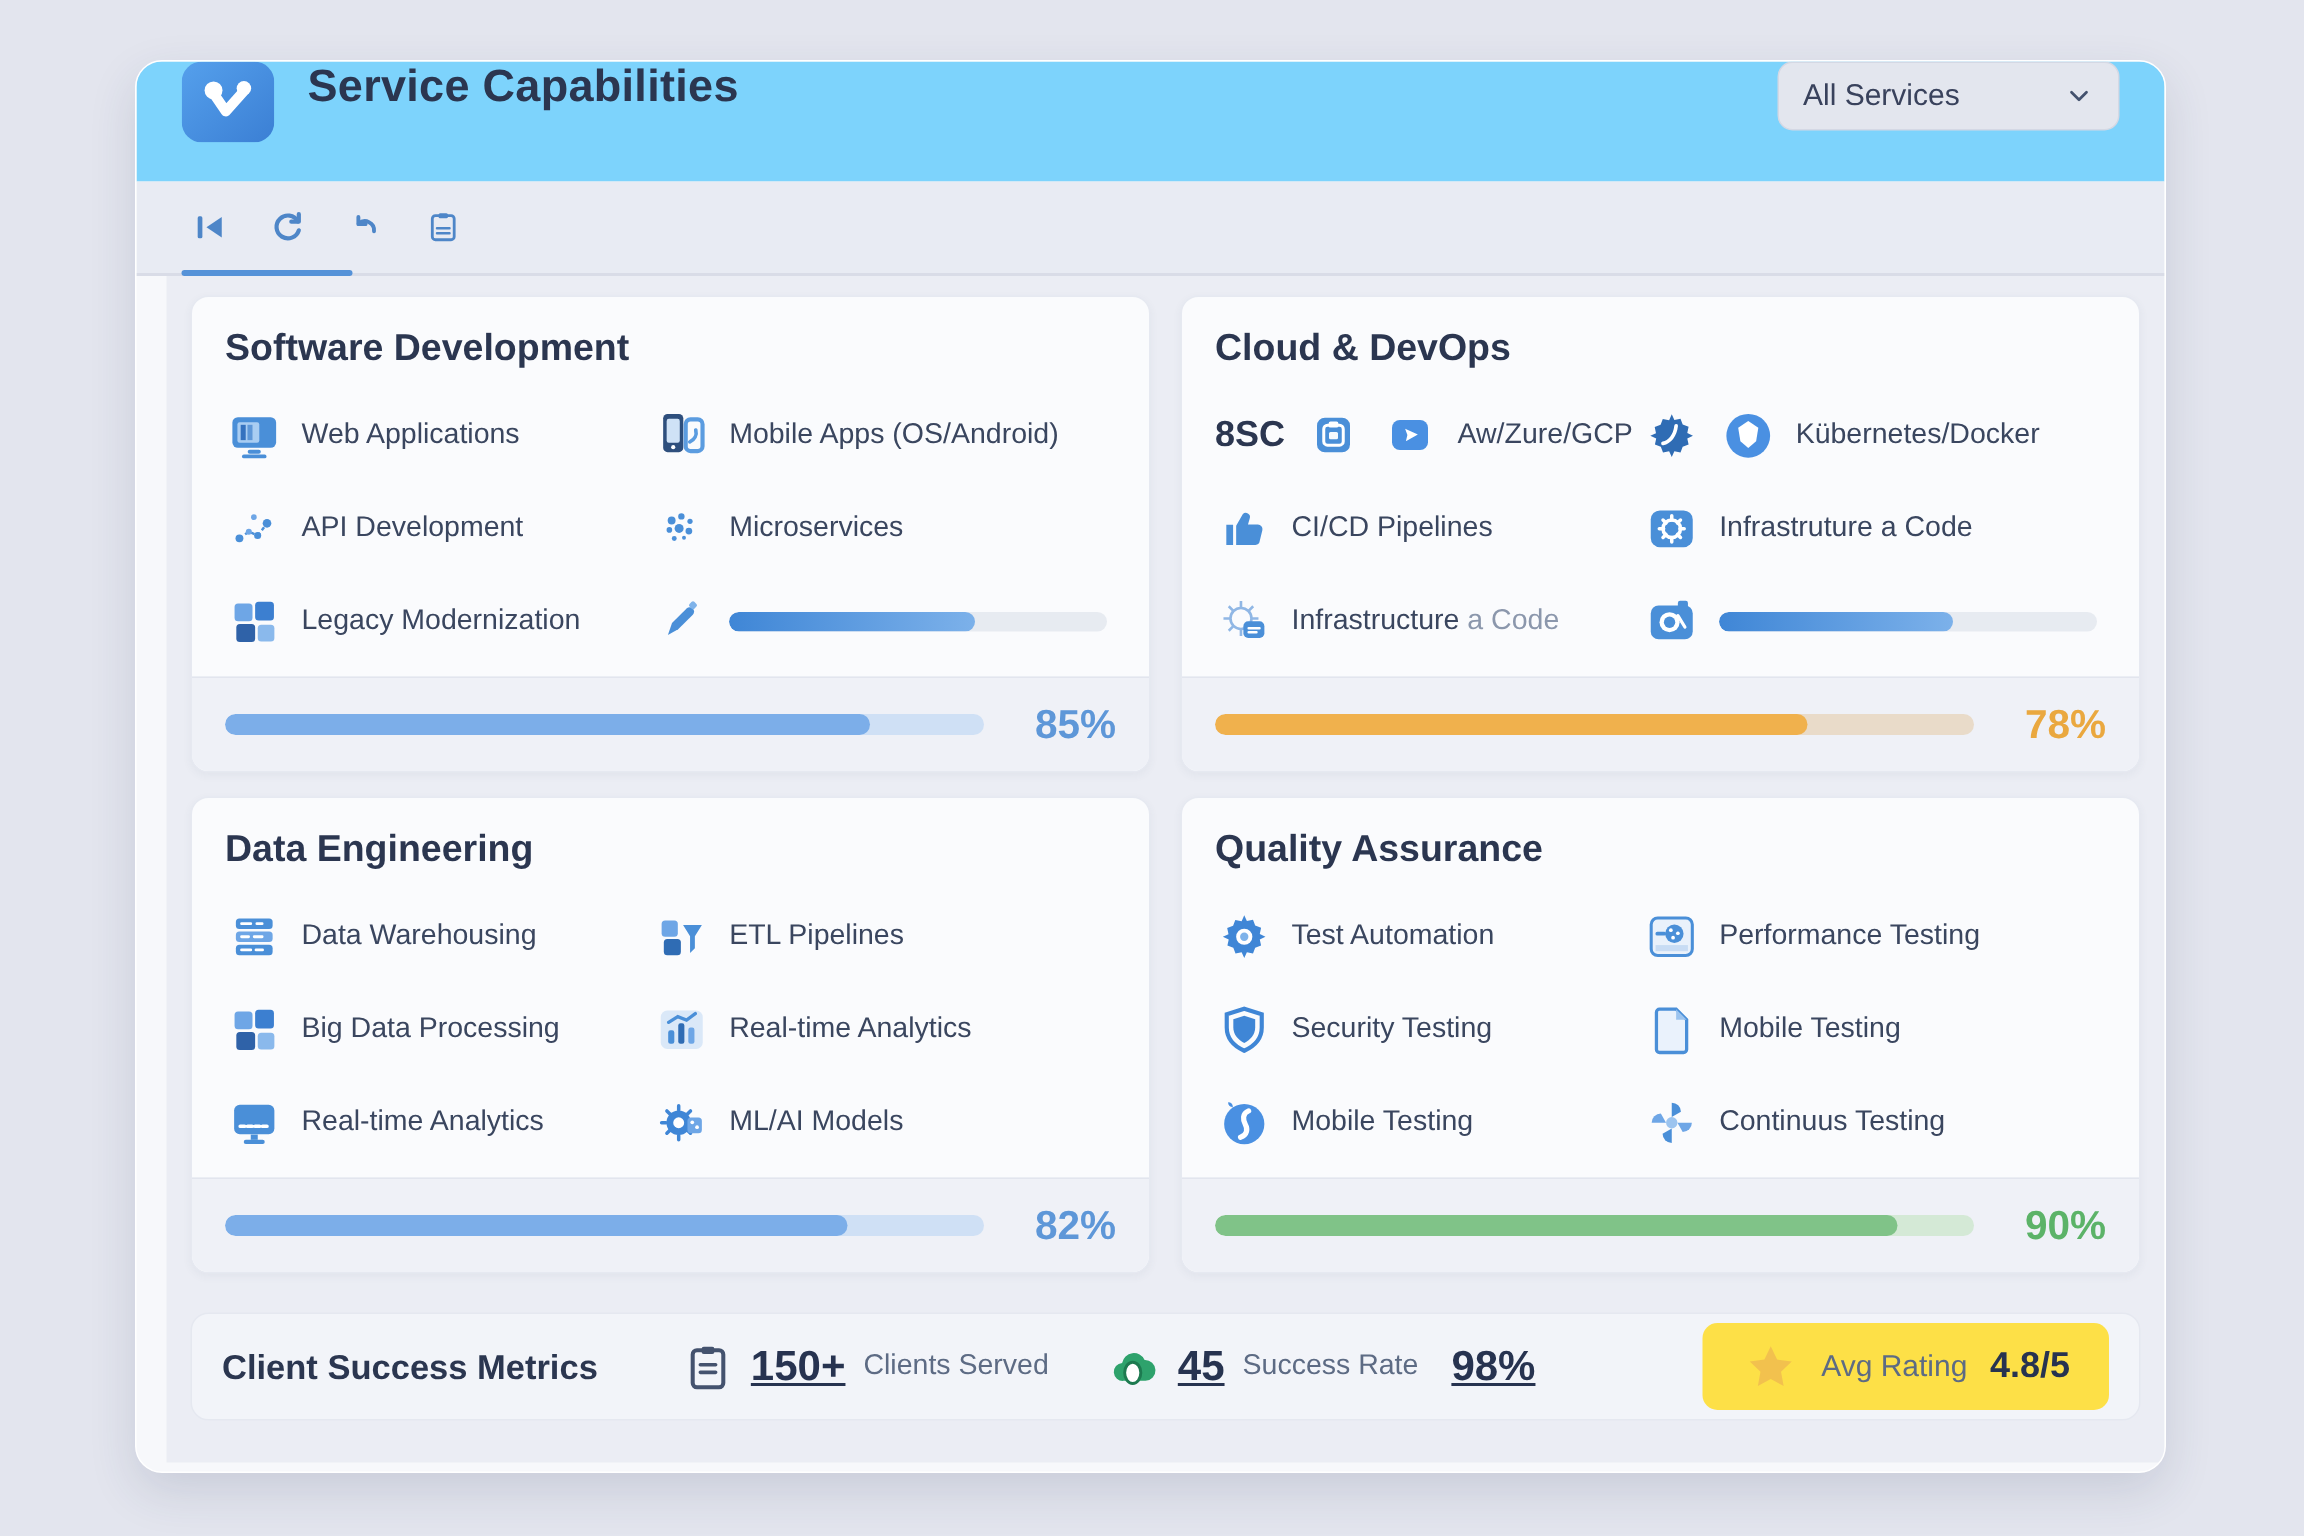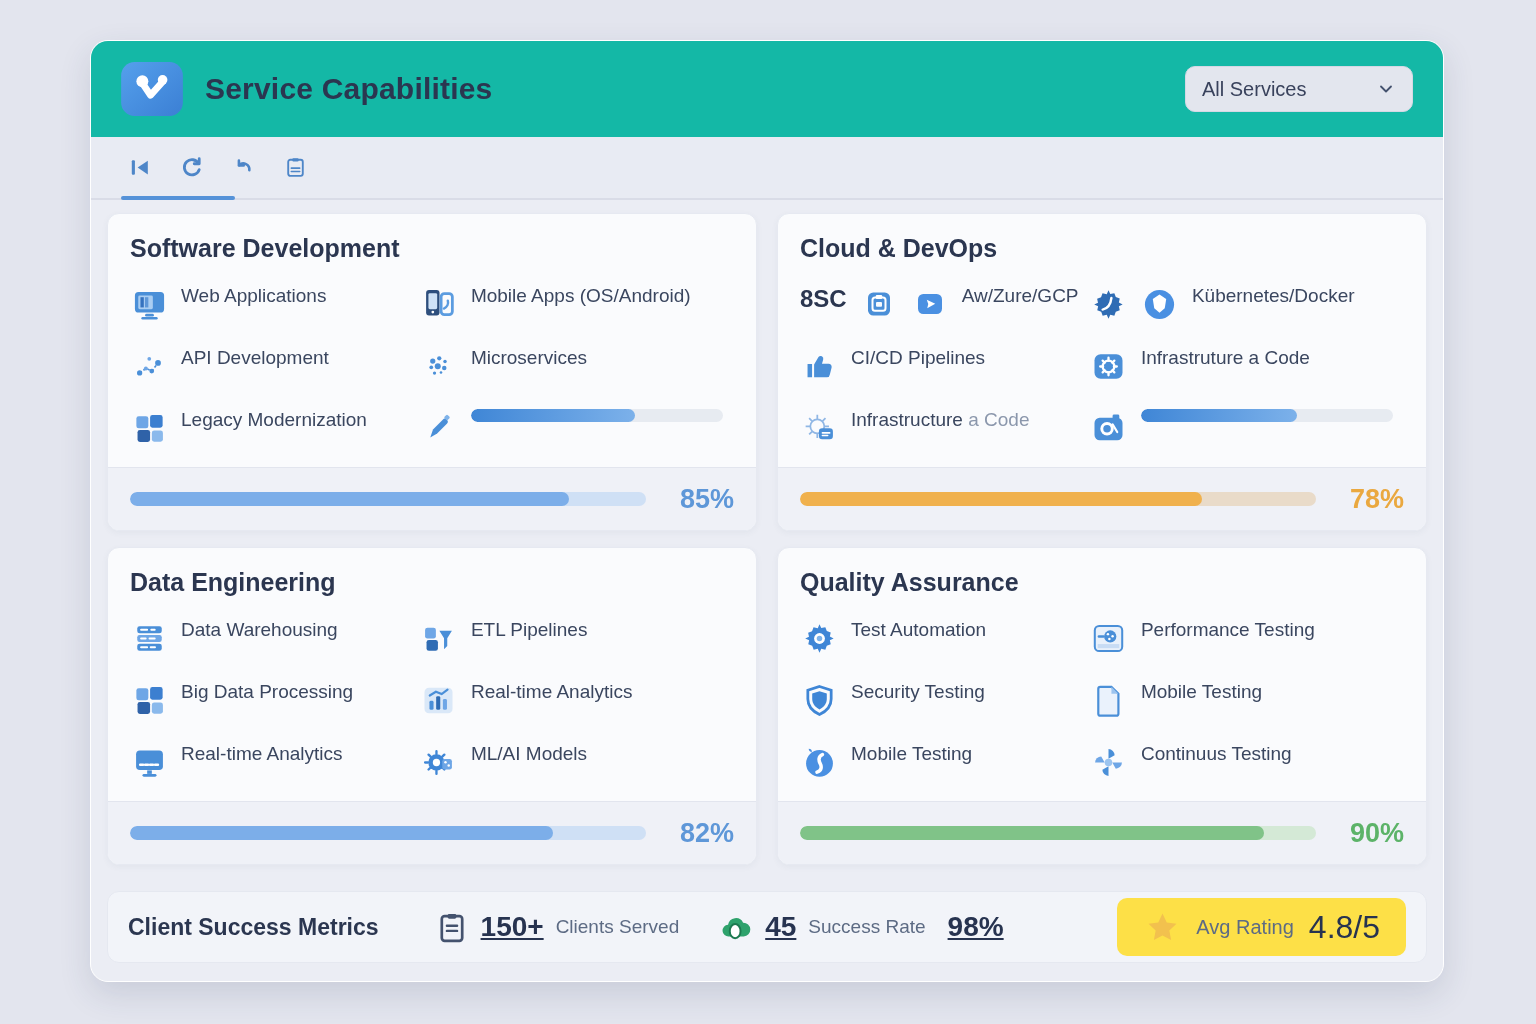--- a/index.html
+++ b/index.html
@@ -8,41 +8,41 @@
     background:#e3e5ee;font-family:"Liberation Sans",sans-serif;
     -webkit-font-smoothing:antialiased;
   }
   .panel{
     position:absolute;left:90px;top:40px;width:1354px;height:942px;
     background:#f7f8fb;border-radius:18px;overflow:hidden;
     box-shadow:0 12px 32px rgba(45,55,90,.14);border:1px solid #ffffff;
     box-sizing:border-box;
   }
   
-  .hdr{height:96px;display:flex;align-items:center;gap:22px;padding:0 30px;background:#14b8a6;}
+  .hdr{height:80px;display:flex;gap:22px;padding:0 30px;background:#7dd3fc;}
   .logo{width:62px;height:54px;flex:none;}
   .hdr-title{margin:0;font-size:30px;font-weight:bold;color:#2b3650;letter-spacing:.2px;}
   .dd{
     margin-left:auto;width:228px;height:46px;background:#e3e6ee;border:1px solid #d4d8e4;
     border-radius:10px;display:flex;align-items:center;padding:0 16px;box-sizing:border-box;
     color:#39425c;font-size:20px;cursor:pointer;
   }
   .dd .chev{margin-left:auto;width:20px;height:20px;}
   
   .tbar{height:61px;background:#e8ebf3;border-bottom:2px solid #d9dce7;display:flex;align-items:center;gap:27px;padding:0 36px;position:relative;}
   .tic{width:25px;height:25px;cursor:pointer;}
   .tbar-underline{position:absolute;left:30px;bottom:-2px;width:114px;height:4px;background:#5592d8;border-radius:2px;}
   
-  .content{background:#ebedf4;height:791px;padding:13px 16px 0;box-sizing:border-box;}
+  .content{background:#ebedf4;height:791px;padding:13px 16px 0;box-sizing:border-box;margin-left:20px;}
   .grid{display:grid;grid-template-columns:1fr 1fr;gap:16px 20px;}
   .card{background:#fafbfd;border:1px solid #e6e9f1;border-radius:12px;overflow:hidden;box-shadow:0 2px 6px rgba(60,70,100,.05);}
   .card-body{padding:20px 22px 16px;min-height:236px;box-sizing:border-box;}
   .card-title{margin:0 0 22px;font-size:25px;font-weight:bold;color:#2b3650;}
   .items{display:grid;grid-template-columns:48% 52%;row-gap:20px;}
-  .item{display:flex;align-items:flex-start;gap:13px;min-height:42px;}
+  .item{display:flex;align-items:center;gap:13px;min-height:42px;}
   .ic{width:38px;height:38px;flex:none;display:flex;align-items:center;justify-content:center;}
   .ic svg{width:35px;height:35px;}
   .ic.sm svg{width:30px;height:30px;}
   .lbl{font-size:19px;color:#3a465f;font-weight:500;white-space:nowrap;}
   .sfx{font-weight:400;color:#3a465f;}
   .sfx-muted{font-weight:400;color:#8b97ac;}
   .prefix{font-size:24px;font-weight:600;color:#2b3650;}
   .mini{flex:1;max-width:252px;height:13px;background:#e7ebf1;border-radius:7px;overflow:hidden;}
   .mini-fill{height:100%;border-radius:7px;background:linear-gradient(90deg,#3f86d6,#7cb1ea);}
   .card-ftr{height:62px;background:#eff1f7;border-top:1px solid #e2e5ee;display:flex;align-items:center;gap:16px;padding:0 22px;}
@@ -53,21 +53,21 @@
   .metrics{
     margin-top:26px;height:72px;background:#f2f4f9;border:1px solid #e5e8f0;border-radius:12px;
     display:flex;align-items:center;padding:0 20px;box-sizing:border-box;
   }
   .m-title{font-size:23px;font-weight:bold;color:#2b3650;margin-right:56px;white-space:nowrap;}
   .stat{display:flex;align-items:center;gap:12px;margin-right:30px;}
   .stat .v{font-size:28px;font-weight:bold;color:#273350;white-space:nowrap;text-decoration:underline;}
   .stat .l{font-size:19px;color:#5d6b84;white-space:nowrap;margin-right:10px;}
   .stat .ic{width:34px;height:34px;}
   .rating{margin-left:auto;background:#fde047;border-radius:10px;height:58px;display:flex;align-items:center;gap:15px;padding:0 26px;}
-  .rating .v{font-size:32px;font-weight:normal;color:#273350;}
+  .rating .v{font-size:24px;font-weight:bold;color:#273350;}
   .rating .l{font-size:20px;color:#5d6b84;}
 </style>
 </head>
 <body>
 
 <svg width="0" height="0" style="position:absolute" aria-hidden="true">
   <defs>
     <linearGradient id="blg" x1="0" y1="0" x2="1" y2="1">
       <stop offset="0" stop-color="#55a0ec"></stop>
         <stop offset="1" stop-color="#3b7fd4"></stop>

